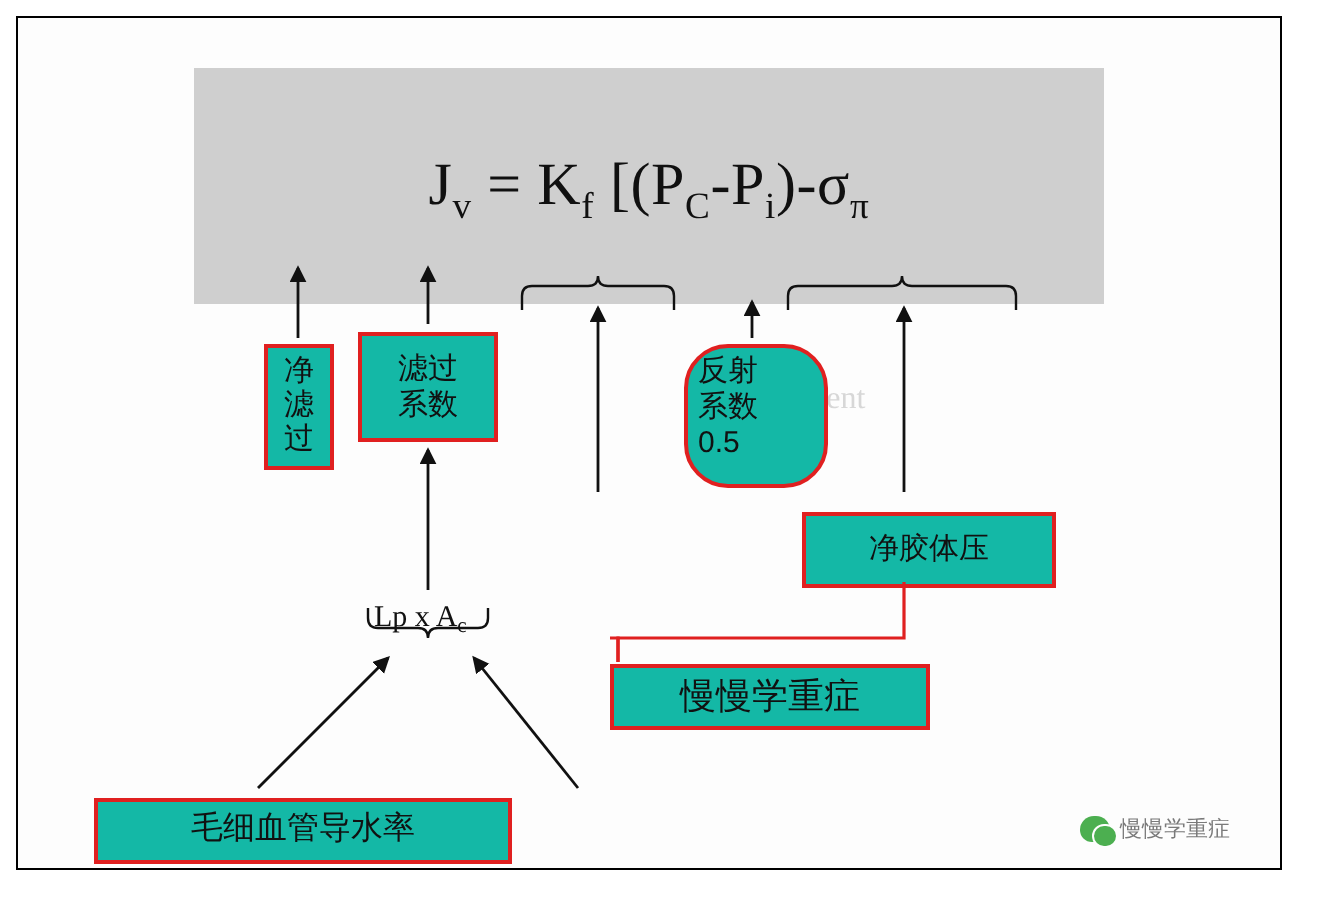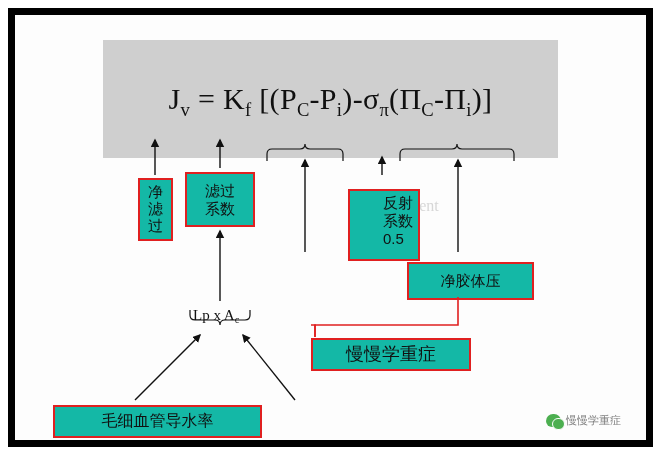--- a/index.html
+++ b/index.html
@@ -15,21 +15,21 @@
     font-family: "Liberation Sans", sans-serif;
     overflow: hidden;
   }
   #slide {
     position: absolute;
     left: 8px;
     top: 8px;
     width: 631px;
     height: 425px;
     background: #fdfdfd;
-    border: 7px solid #000000;
+    border: 1px solid #000000;
     overflow: hidden;
   }
   
   .eq-banner {
     position: absolute;
     left: 88px;
     top: 25px;
     width: 455px;
     height: 118px;
     background: #cfcfcf;
@@ -72,26 +72,27 @@
   }
   .box-jingluguo {
     left: 123px; top: 163px; width: 35px; height: 63px;
     font-size: 15px;
     line-height: 1.12;
   }
   .box-lvguo {
     left: 170px; top: 157px; width: 70px; height: 55px;
   }
   .box-fanshe {
-    left: 333px; top: 174px; width: 72px; height: 72px;
-    justify-content: flex-end;
+    left: 333px; top: 163px; width: 72px; height: 72px;
+    justify-content: flex-start;
     align-items: flex-start;
     text-align: left;
     padding: 3px 5px;
     line-height: 1.2;
+    border-radius: 22px;
   }
   .box-jingjing {
     left: 246px; top: 240px; width: 105px; height: 55px;
   }
   .box-jingjiao {
     left: 392px; top: 247px; width: 127px; height: 38px;
   }
   .box-zongqu {
     left: 296px; top: 323px; width: 160px; height: 33px;
     font-size: 18px;
@@ -174,21 +175,20 @@
 
 <div id="page">
   <div id="slide">
 
     <div class="eq-banner">
       <div class="equation">
         <span>J<sub>v</sub></span>
         <span>&nbsp;=&nbsp;K<sub>f</sub></span>
         <span>&nbsp;[(P<sub>C</sub>-P<sub>i</sub>)</span>
         <span>-σ<sub>π</sub></span>
-        <span>(Π<sub>C</sub>-Π<sub>i</sub>)]</span>
       </div>
     </div>
 
     <div class="ghost ghost-coef">Coefficient</div>
     <div class="ghost ghost-cond">conductance</div>
 
     <div class="lpac">
       <span>Lp x A</span><sub>c</sub>
     </div>
 

